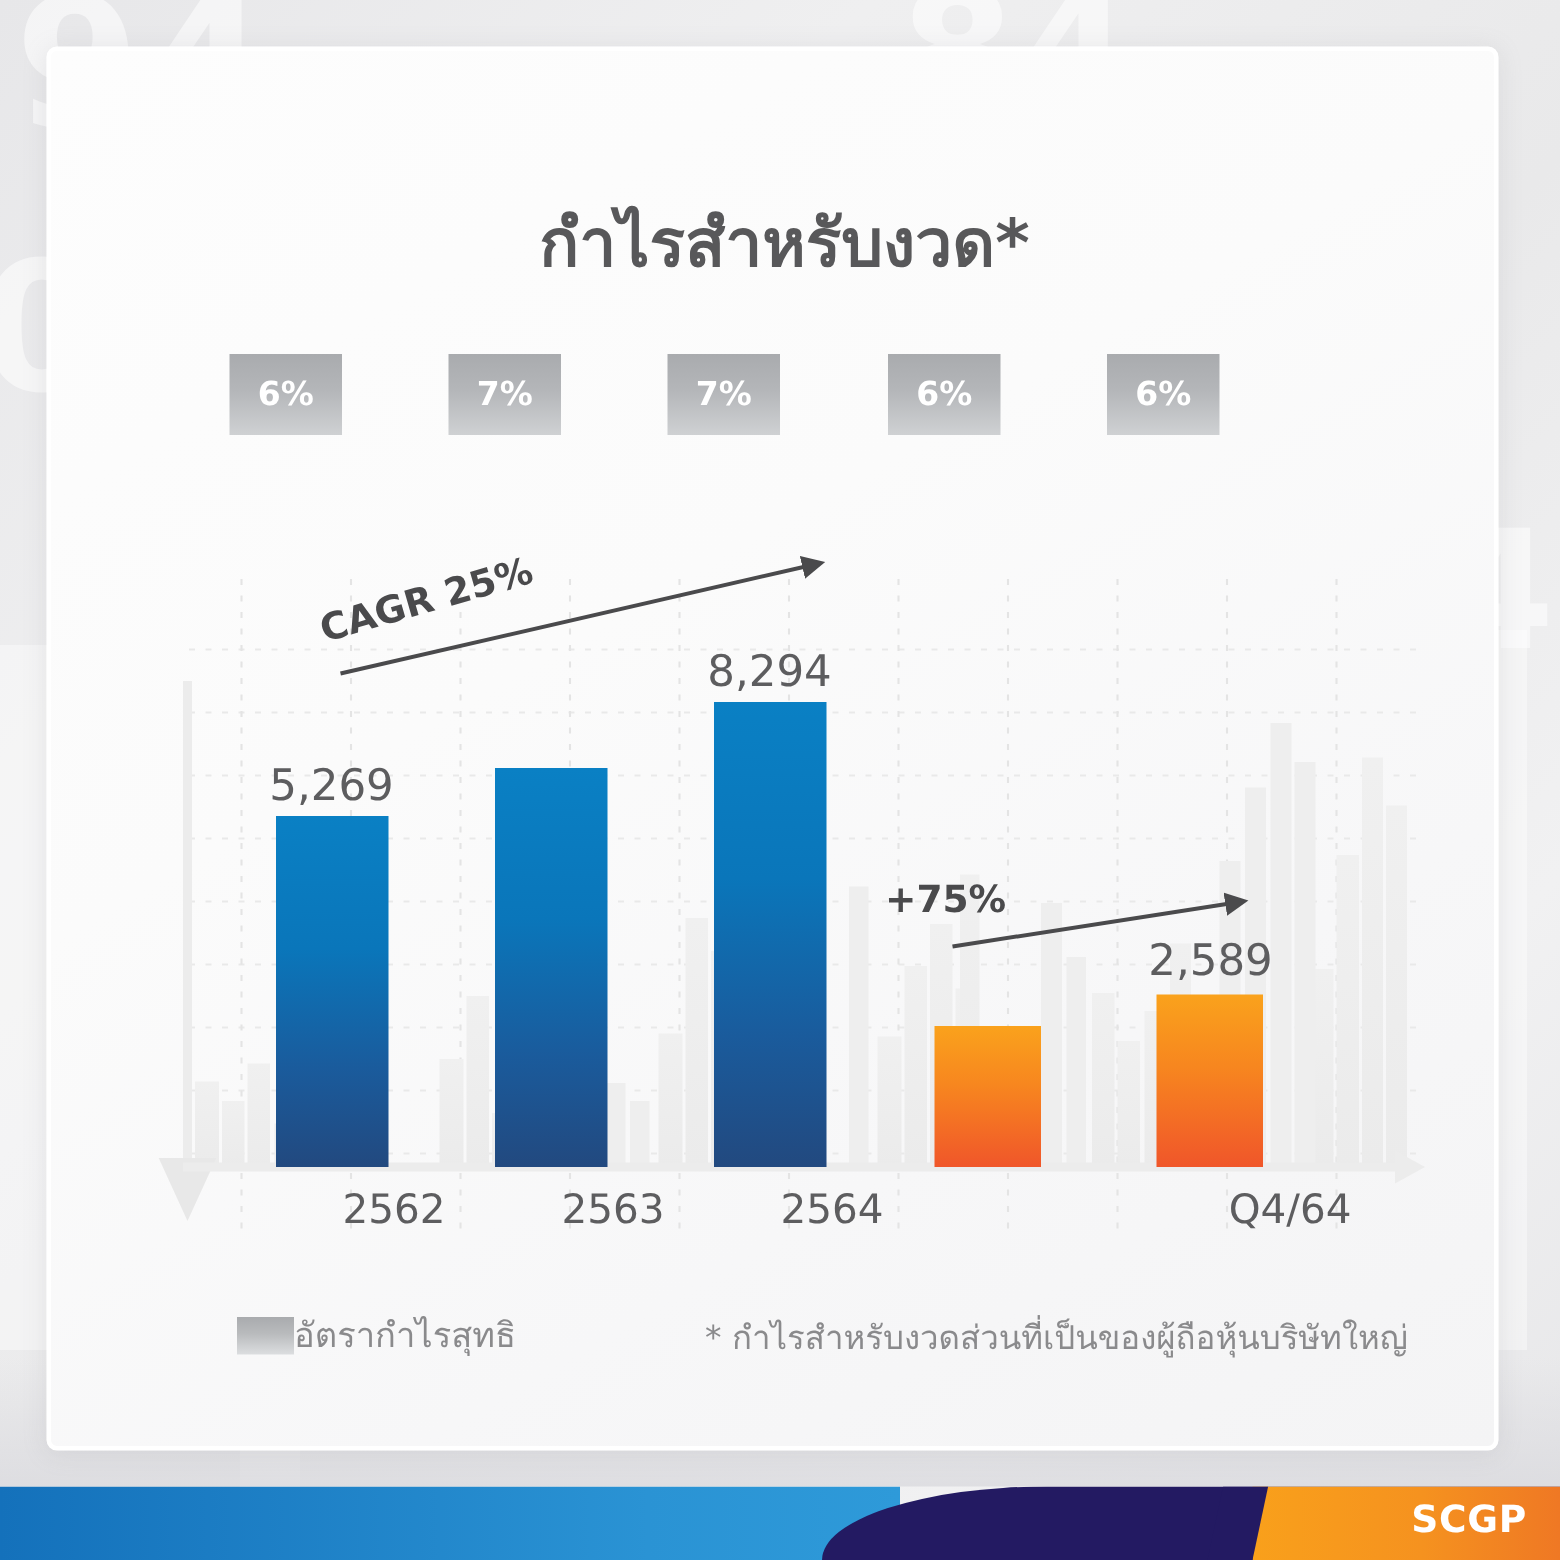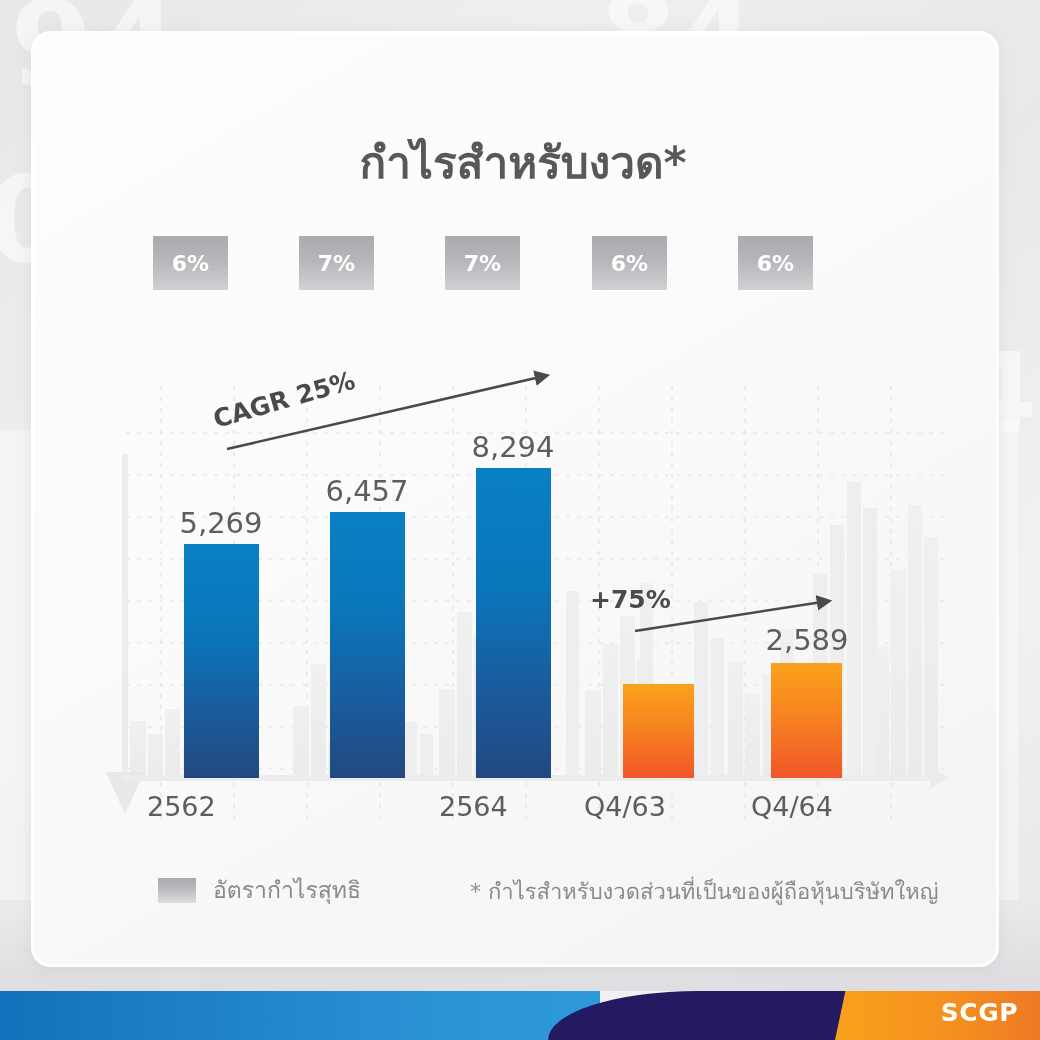--- a/index.html
+++ b/index.html
@@ -41,21 +41,21 @@
   .wm-blk.b5 { left: 160px; top: 828px; width: 40px; height: 170px; }
   .wm-shade {
     position: absolute; left: 0; top: 905px; width: 1040px; height: 86px;
     background: linear-gradient(180deg, rgba(226,226,229,0.0), rgba(219,219,223,0.85));
   }
 
   
   #card {
     position: absolute;
     left: 31px; top: 31px; width: 968px; height: 936px;
-    border-radius: 20px;
+    border-radius: 7px;
     background: linear-gradient(150deg, #fdfdfd 0%, #fbfbfb 40%, #f7f7f8 72%, #f4f4f5 100%);
     border: 3px solid #ffffff;
     box-shadow: 0 2px 16px rgba(140,140,148,0.16);
   }
 
   
   #chart-title {
     position: absolute; left: 0; top: 103px; width: 978px;
     text-align: center;
     font-size: 44px; font-weight: 700;
@@ -84,34 +84,34 @@
   #plot svg { position: absolute; left: 0; top: 0; }
 
   .dlabel {
     position: absolute;
     font-size: 29px; color: #5d5d5f;
     text-align: center; width: 150px;
   }
   .xlabel {
     position: absolute;
     font-size: 27px; color: #5d5d5f;
-    text-align: left; width: 150px;
+    text-align: right; width: 150px;
     top: 757px;
   }
   .ann {
     position: absolute;
     font-size: 25px; font-weight: 700; color: #4a4a4c;
   }
   .ann.cagr { left: 176px; top: 372px; transform: rotate(-16deg); transform-origin: left top; }
   .ann.qoq  { left: 556px; top: 551px; }
 
   
   #legend {
     position: absolute; left: 124px; top: 838px;
-    display: flex; align-items: center; gap: 17px;
+    display: flex; align-items: center; 
   }
   #legend-swatch {
     width: 38px; height: 25px;
     background: linear-gradient(180deg, #a9abae 0%, #b9bbbd 45%, #dcdee0 100%);
   }
   #legend-label { font-size: 23px; color: #8a8a8c; }
   #footnote {
     position: absolute; left: 436px; top: 840px;
     font-size: 22px; color: #8a8a8c; white-space: nowrap;
   }
@@ -285,30 +285,29 @@
       <rect x="442" y="434" width="75" height="310" fill="url(#gBlue)"></rect>
       <rect x="589" y="650" width="71" height="94" fill="url(#gOrange)"></rect>
       <rect x="737" y="629" width="71" height="115" fill="url(#gOrange)"></rect>
 
       <line x1="193" y1="415" x2="506" y2="343" stroke="#4a4a4c" stroke-width="2.6" marker-end="url(#arrowHead)"></line>
 
       <line x1="601" y1="597" x2="788" y2="568" stroke="#4a4a4c" stroke-width="2.6" marker-end="url(#arrowHead)"></line>
     </svg>
 
     <div class="dlabel" style="left:112px; top:472px">5,269</div>
-    <div class="dlabel" style="left:258px; top:440px">6,457</div>
     <div class="dlabel" style="left:404px; top:396px">8,294</div>
     <div class="dlabel" style="left:698px; top:589px">2,589</div>
 
     <div class="ann cagr">CAGR 25%</div>
     <div class="ann qoq">+75%</div>
 
     <div class="xlabel" style="left:113px">2562</div>
+    <div class="xlabel" style="left:259px">2563</div>
     <div class="xlabel" style="left:405px">2564</div>
-    <div class="xlabel" style="left:550px">Q4/63</div>
     <div class="xlabel" style="left:717px">Q4/64</div>
   </div>
 
   <div id="legend">
     <div id="legend-swatch"></div>
     <div id="legend-label">อัตรากำไรสุทธิ</div>
   </div>
 
   <div id="footnote">* กำไรสำหรับงวดส่วนที่เป็นของผู้ถือหุ้นบริษัทใหญ่</div>
 </div>

